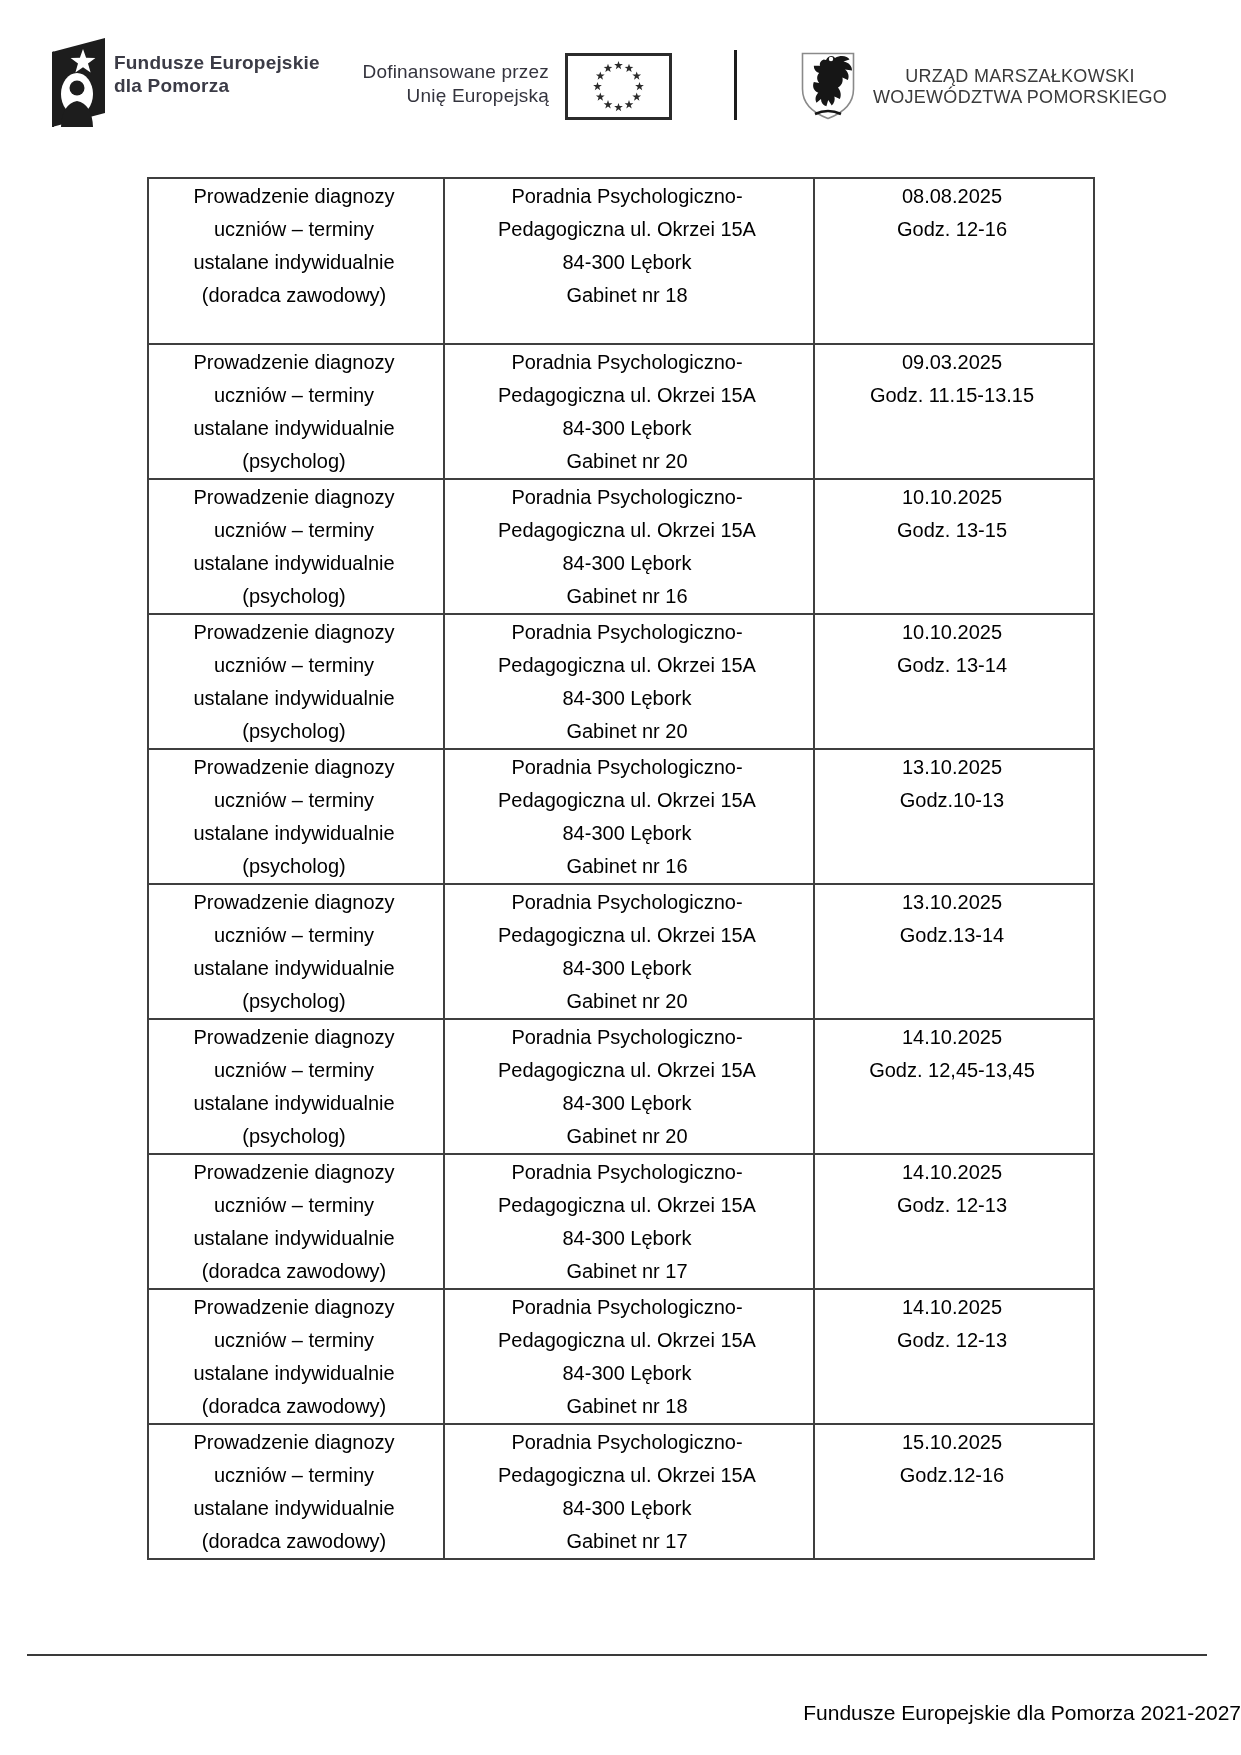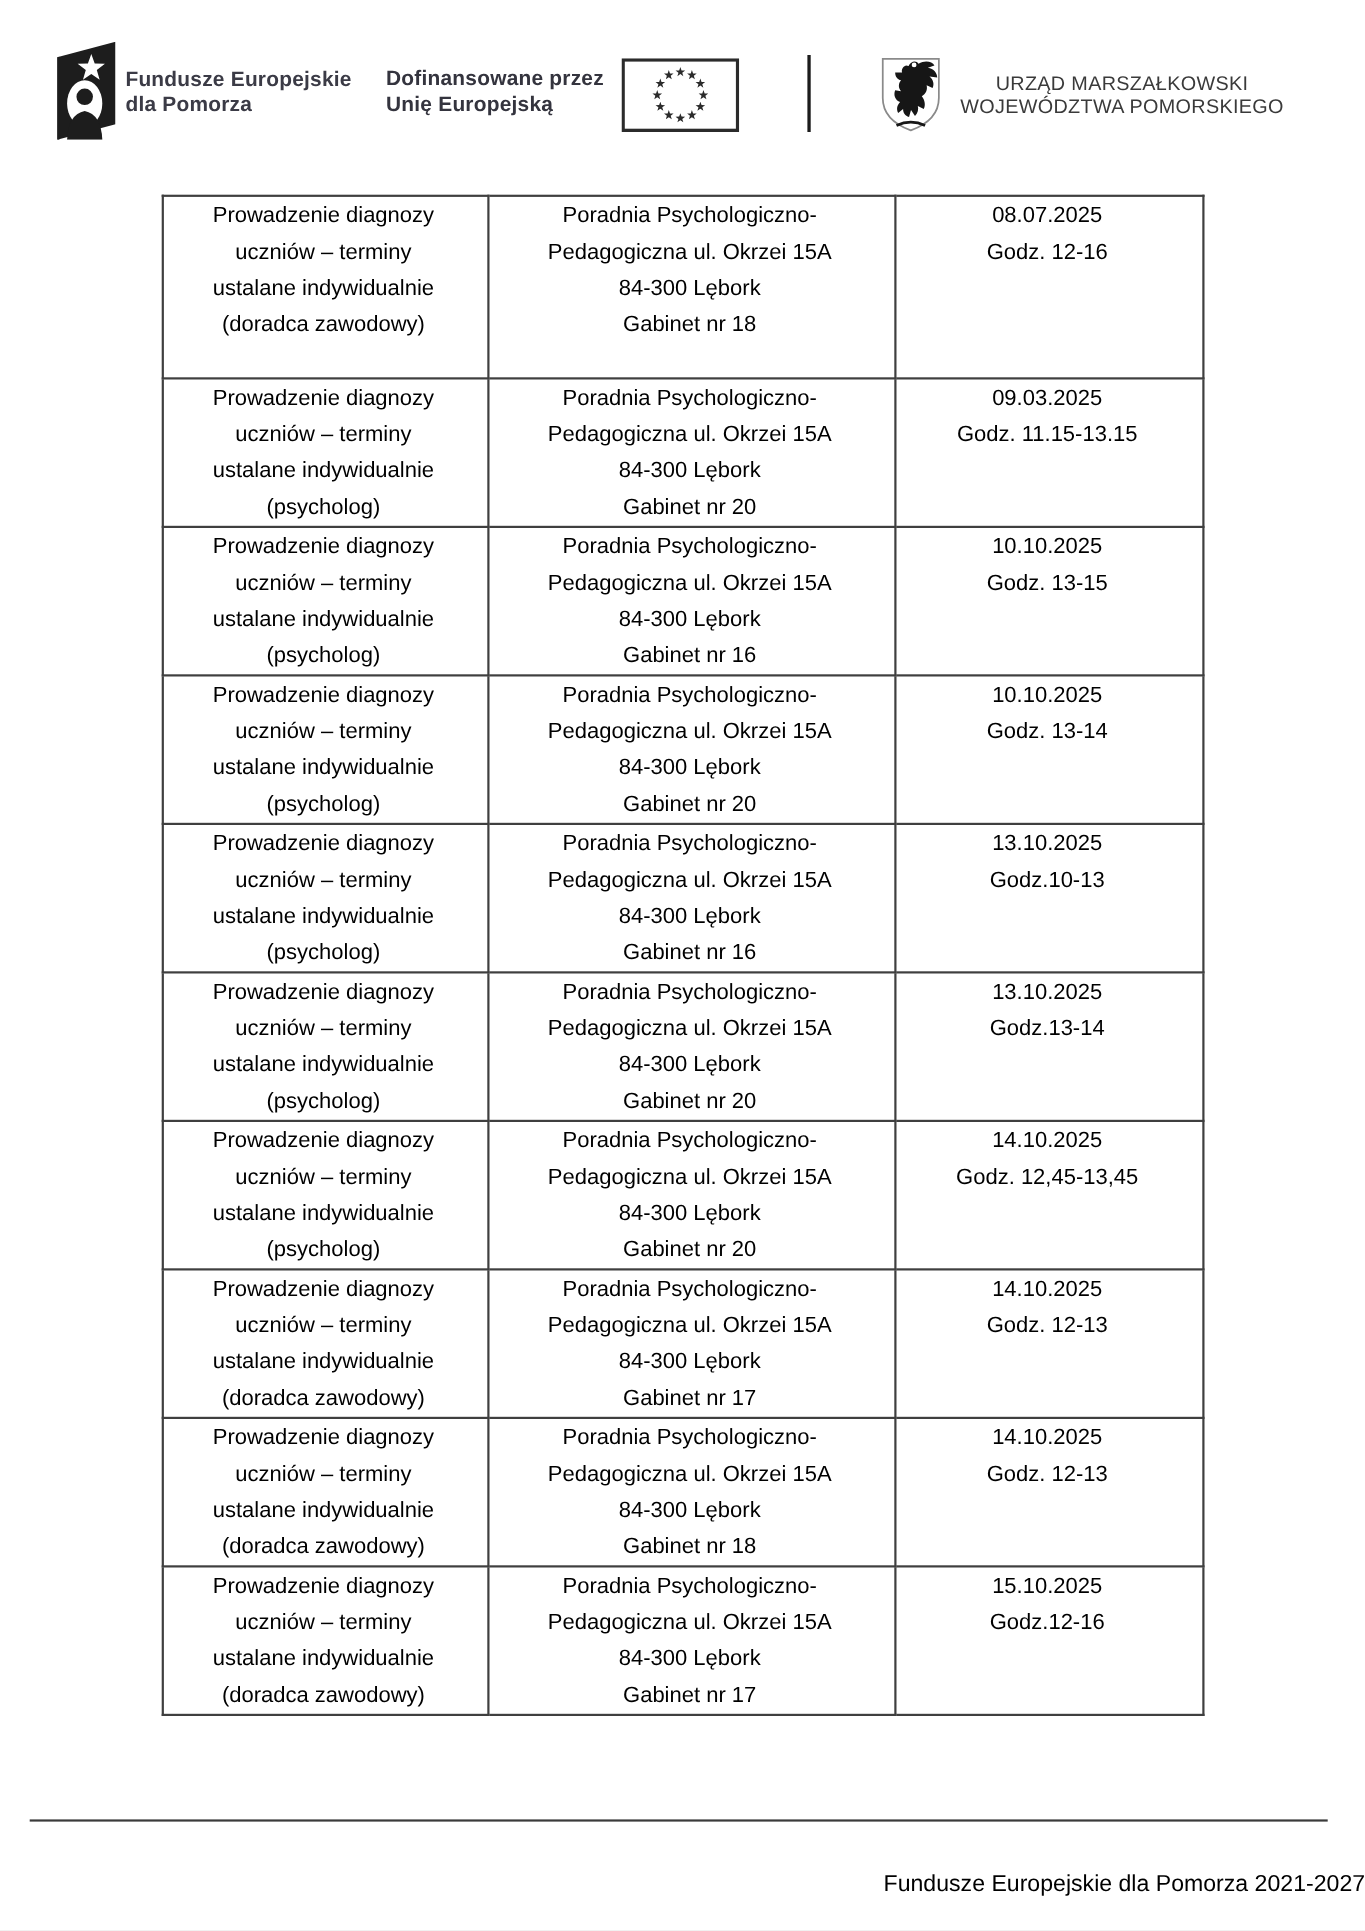--- a/index.html
+++ b/index.html
@@ -5,27 +5,27 @@
   * { margin:0; padding:0; box-sizing:border-box; }
   html,body { background:#e8e8e8; }
   .page {
     position:relative; width:1241px; height:1755px; margin:0 auto;
     background:#ffffff; overflow:hidden;
     font-family:"Liberation Sans", sans-serif; color:#000;
   }
   
   .fe-flag { position:absolute; left:52px; top:38px; }
   .fe-text {
-    position:absolute; left:114px; top:61px;
+    position:absolute; left:114px; top:51px;
     font-size:19px; line-height:23px; font-weight:600; color:#3b3b46;
     letter-spacing:0.2px;
   }
   .fund-text {
-    position:absolute; right:692px; top:60px; text-align:left;
-    font-size:19px; line-height:24px; font-weight:700; color:#34343e;
+    position:absolute; right:692px; top:60px; text-align:right;
+    font-size:19px; line-height:24px; font-weight:400; color:#34343e;
     letter-spacing:0.2px;
   }
   .eu-flag { position:absolute; left:565px; top:53px; }
   .hdr-divider {
     position:absolute; left:734px; top:50px; width:3px; height:70px;
     background:#1c1c1c;
   }
   .coat { position:absolute; left:801px; top:52px; }
   .office-text {
     position:absolute; left:1020px; top:66px; transform:translateX(-50%);
@@ -125,21 +125,21 @@
     <tbody id="table-body">
         <tr>
       <td>Prowadzenie diagnozy
 uczniów – terminy
 ustalane indywidualnie
 (doradca zawodowy)</td>
       <td>Poradnia Psychologiczno-
 Pedagogiczna ul. Okrzei 15A
 84-300 Lębork
 Gabinet nr 18</td>
-      <td>08.07.2025
+      <td>08.08.2025
 Godz. 12-16</td>
     </tr>
         <tr>
       <td>Prowadzenie diagnozy
 uczniów – terminy
 ustalane indywidualnie
 (psycholog)</td>
       <td>Poradnia Psychologiczno-
 Pedagogiczna ul. Okrzei 15A
 84-300 Lębork

